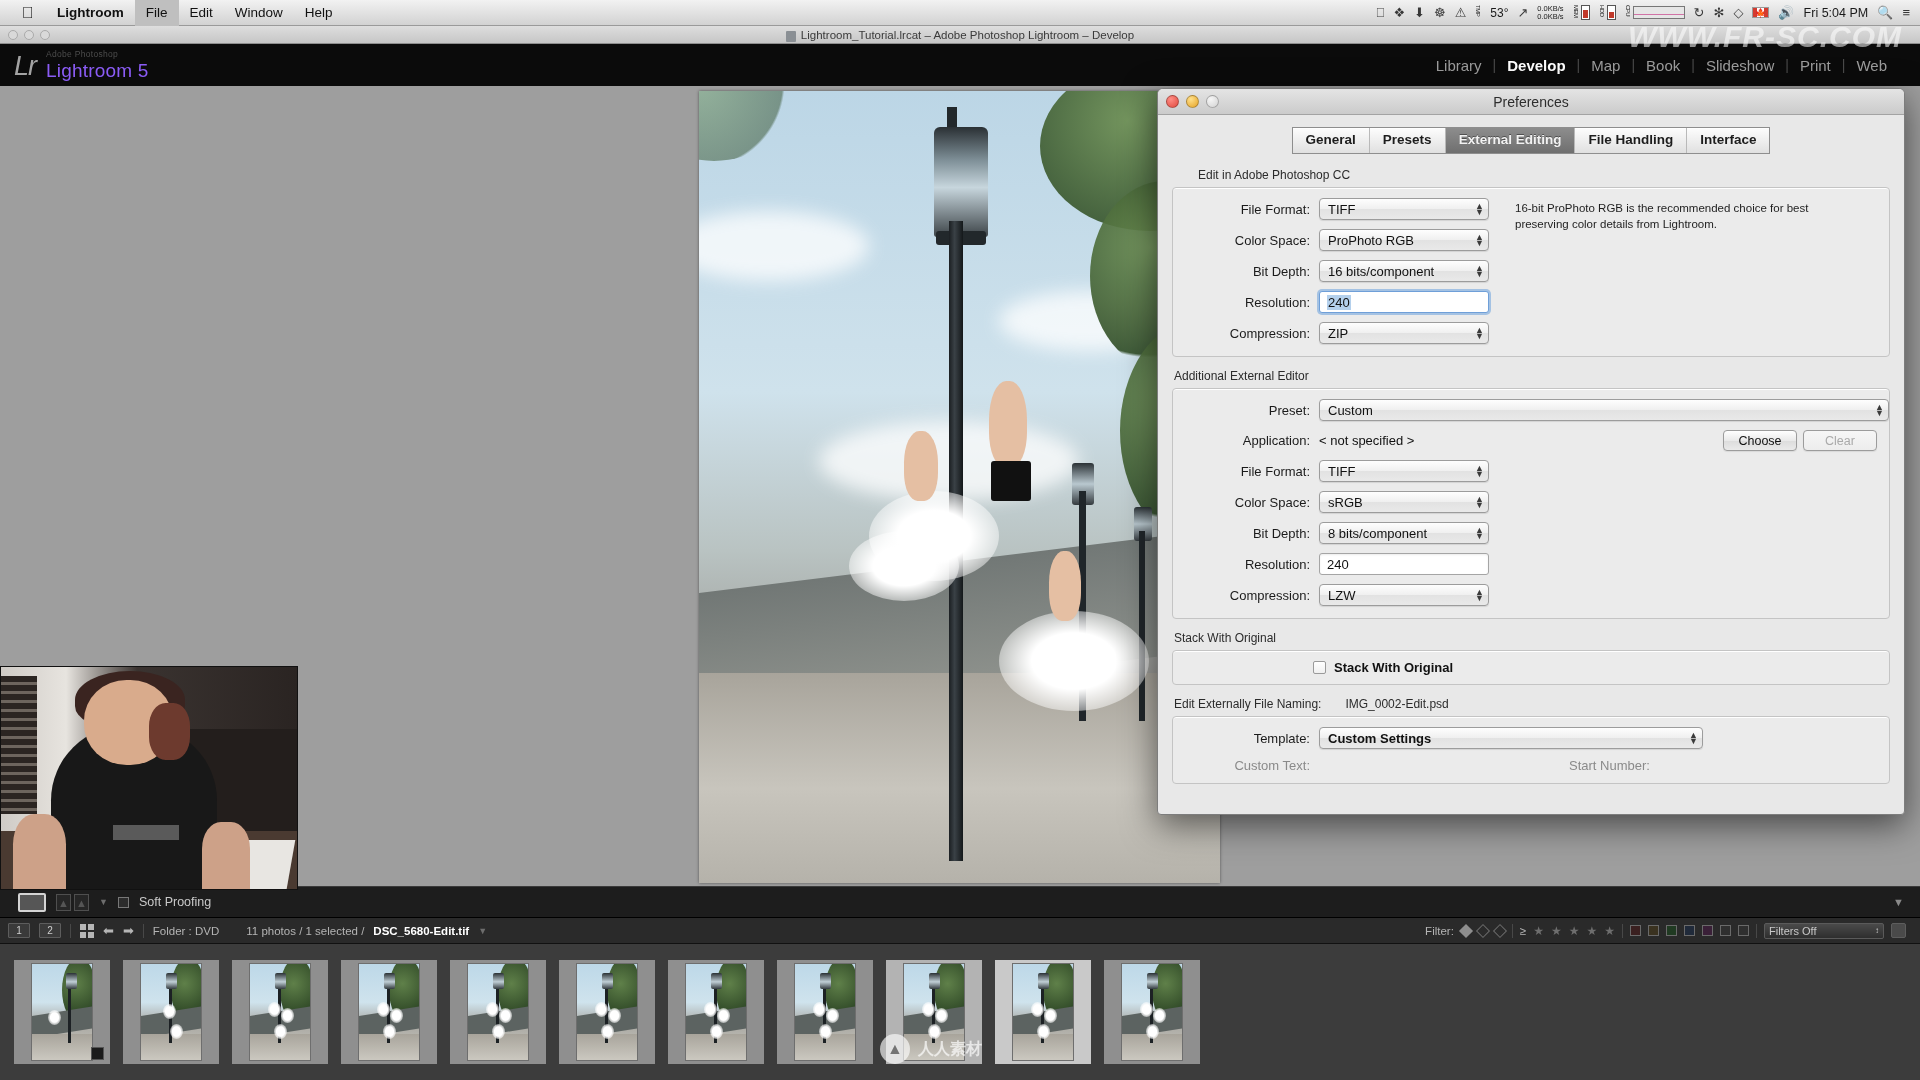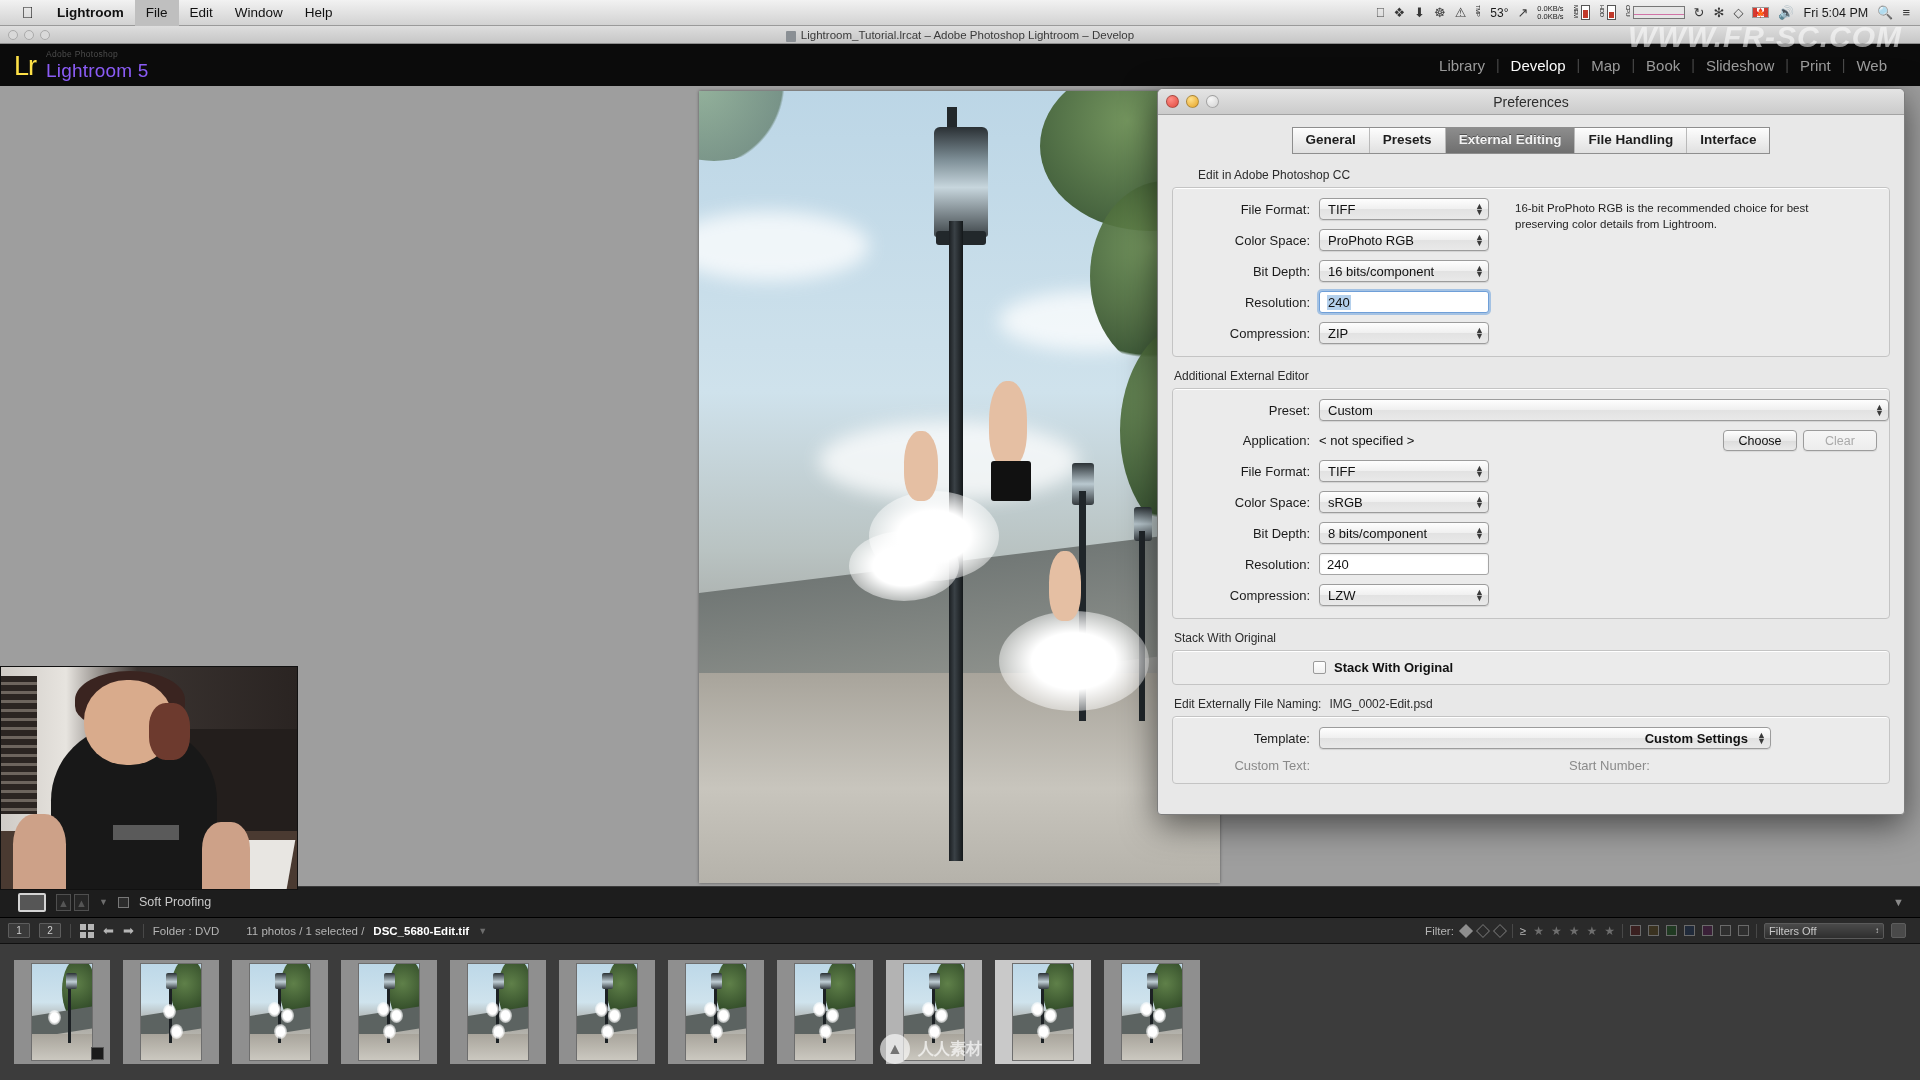--- a/index.html
+++ b/index.html
@@ -60,27 +60,27 @@
     border-radius:1px; position:relative; top:2px;
   }
 
   
   .lr-header {
     position: absolute; left:0; top: 44px; width: 1920px; height: 42px;
     background: #0b0b0b; z-index: 50;
     display:flex; align-items:center;
   }
   .lr-logo { display:flex; align-items:flex-end; padding-left: 14px; }
-  .lr-mark { font-size: 27px; color:#fde047; font-weight:300; letter-spacing:-1px; line-height:1;}
+  .lr-mark { font-size: 27px; color:#a3a3a3; font-weight:300; letter-spacing:-1px; line-height:1;font-style:italic;}
   .lr-words { margin-left:10px; line-height:1; }
   .lr-sub { font-size: 8.5px; color:#4d4d4d; letter-spacing:.3px; display:block; margin-bottom:2px;}
   .lr-name { font-size: 19px; color:#8b5cf6; font-weight:300; letter-spacing:.2px;}
   .lr-modules { margin-left:auto; padding-right: 22px; display:flex; align-items:center; gap:0;justify-content:space-between; }
   .lr-modules .mod { color:#9d9d9d; font-size:15px; padding: 0 11px; }
-  .lr-modules .mod.active { color:#ffffff; font-weight: normal; }
+  .lr-modules .mod.active { color:#ffffff; font-weight: bold; }
   .lr-modules .sep { color:#4a4a4a; font-size: 14px; }
 
   
   .workarea {
     position:absolute; left:0; top:86px; width:1920px; height: 800px;
     background: #9e9e9e; z-index: 10;
   }
   .canvas-photo {
     position:absolute; left:699px; top: 5px; width: 521px; height: 792px;
     background: linear-gradient(to bottom, #bcd6e6 0%, #cfe2ec 38%, #b9c3c2 58%, #9b9a96 75%, #b8b5ad 100%);
@@ -257,21 +257,21 @@
     display:flex; align-items:center; padding: 0 22px 0 8px;
     font-size:13px; color:#111; position:relative; white-space:nowrap;
   }
   .popup .arrows {
     position:absolute; right:4px; top:50%; transform:translateY(-50%);
     display:flex; flex-direction:column; align-items:center; line-height:6px;
     font-size:9px; color:#3a3a3a;
   }
   .w170 { width:170px; }
   .w590 { width:590px;padding-left:8px; }
-  .w452 { width:452px;justify-content:flex-end; }
+  .w452 { width:384px; }
   .textfield {
     height:22px; border:1px solid #a5a5a5; border-radius:3px; background:#fff;
     display:flex; align-items:center; padding:0 7px; font-size:13px; color:#111;
     box-shadow: 0 1px 2px rgba(0,0,0,.08) inset;
   }
   .textfield.focused {
     border:1px solid #6f9fd8;
     box-shadow: 0 0 0 2px rgba(106,160,220,.55);
   }
   .sel-text { background:#b4d0ec; padding: 0 1px; }
@@ -753,21 +753,21 @@
 
       <div class="group-label" style="margin-left:2px">Stack With Original</div>
       <div class="panel" style="padding:9px 0 9px 0">
         <div class="row" style="margin-bottom:0">
           <div style="width:140px"></div>
           <span class="chk"></span>
           <span class="chklabel">Stack With Original</span>
         </div>
       </div>
 
-      <div class="group-label" style="margin-left:2px; display:flex; gap:8px;">
+      <div class="group-label" style="margin-left:2px; display:flex; gap:24px;">
         <span>Edit Externally File Naming:</span>
         <span>IMG_0002-Edit.psd</span>
       </div>
       <div class="panel" style="padding:10px 0 10px 0">
         <div class="row">
           <div class="lbl">Template:</div>
           <div class="popup w452">
             <span style="font-weight:bold">Custom Settings</span>
             <span class="arrows">▲<br>▼</span>
           </div>

